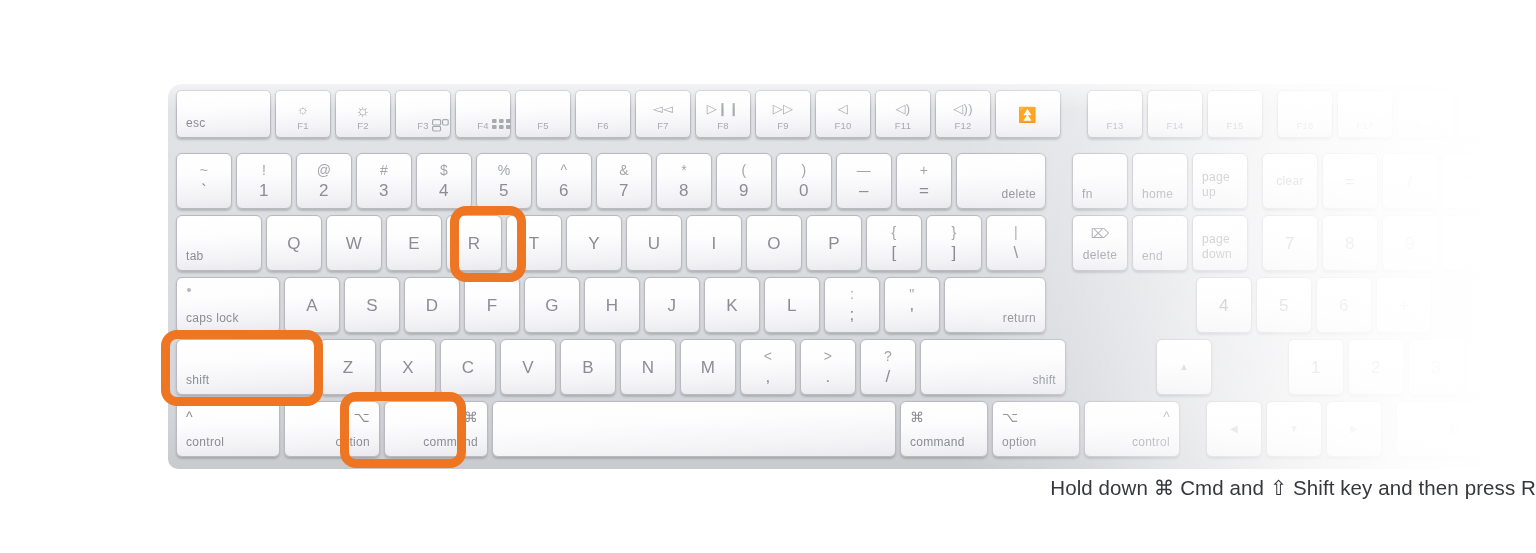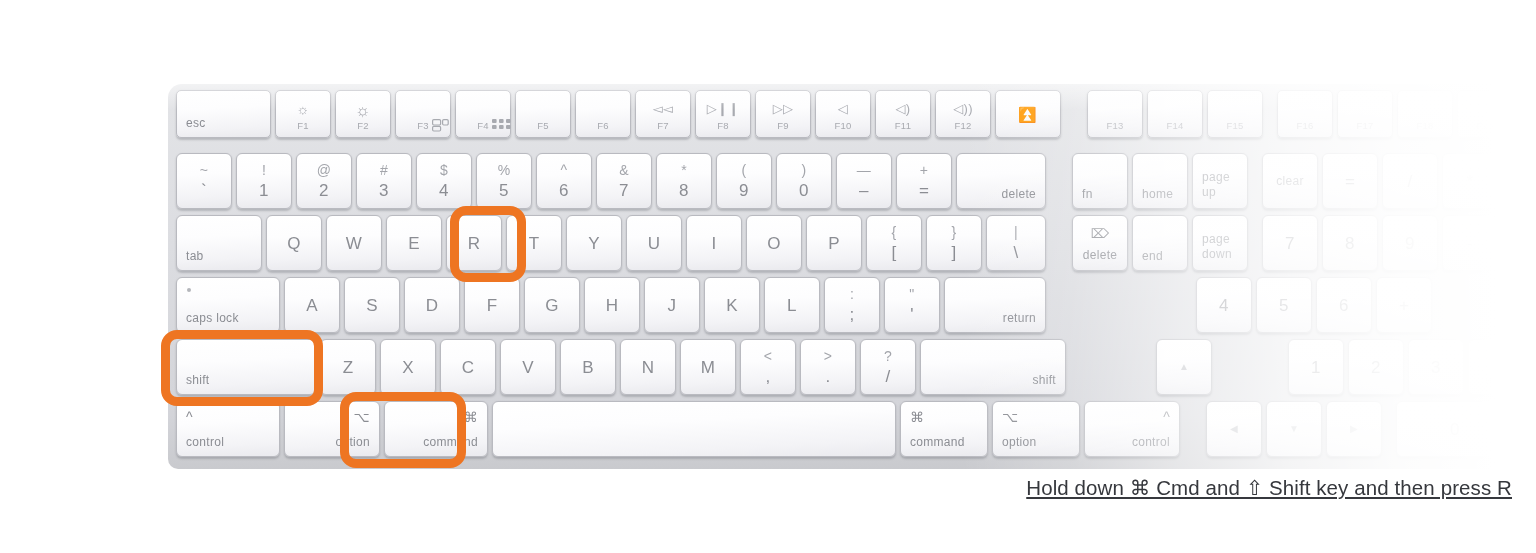--- a/index.html
+++ b/index.html
@@ -115,28 +115,27 @@
     border: 9px solid #ee7522;
     border-radius: 16px;
     box-sizing: border-box;
     z-index: 30;
     pointer-events: none;
   }
 
   
   #caption {
     position: absolute;
-    right: 24px;
+    right: 0;
     top: 476px;
     font-size: 20.5px;
     color: #36383d;
     letter-spacing: 0.1px;
     font-family: "Liberation Sans", sans-serif;
     white-space: pre;
-    text-decoration: underline;
   }
 </style>
 </head>
 <body>
 
 <div id="keyboard">
 
   <div class="krow r-fn">
     <div class="key fnkey" style="width:95px">
       <span class="lbl bl">esc</span>

